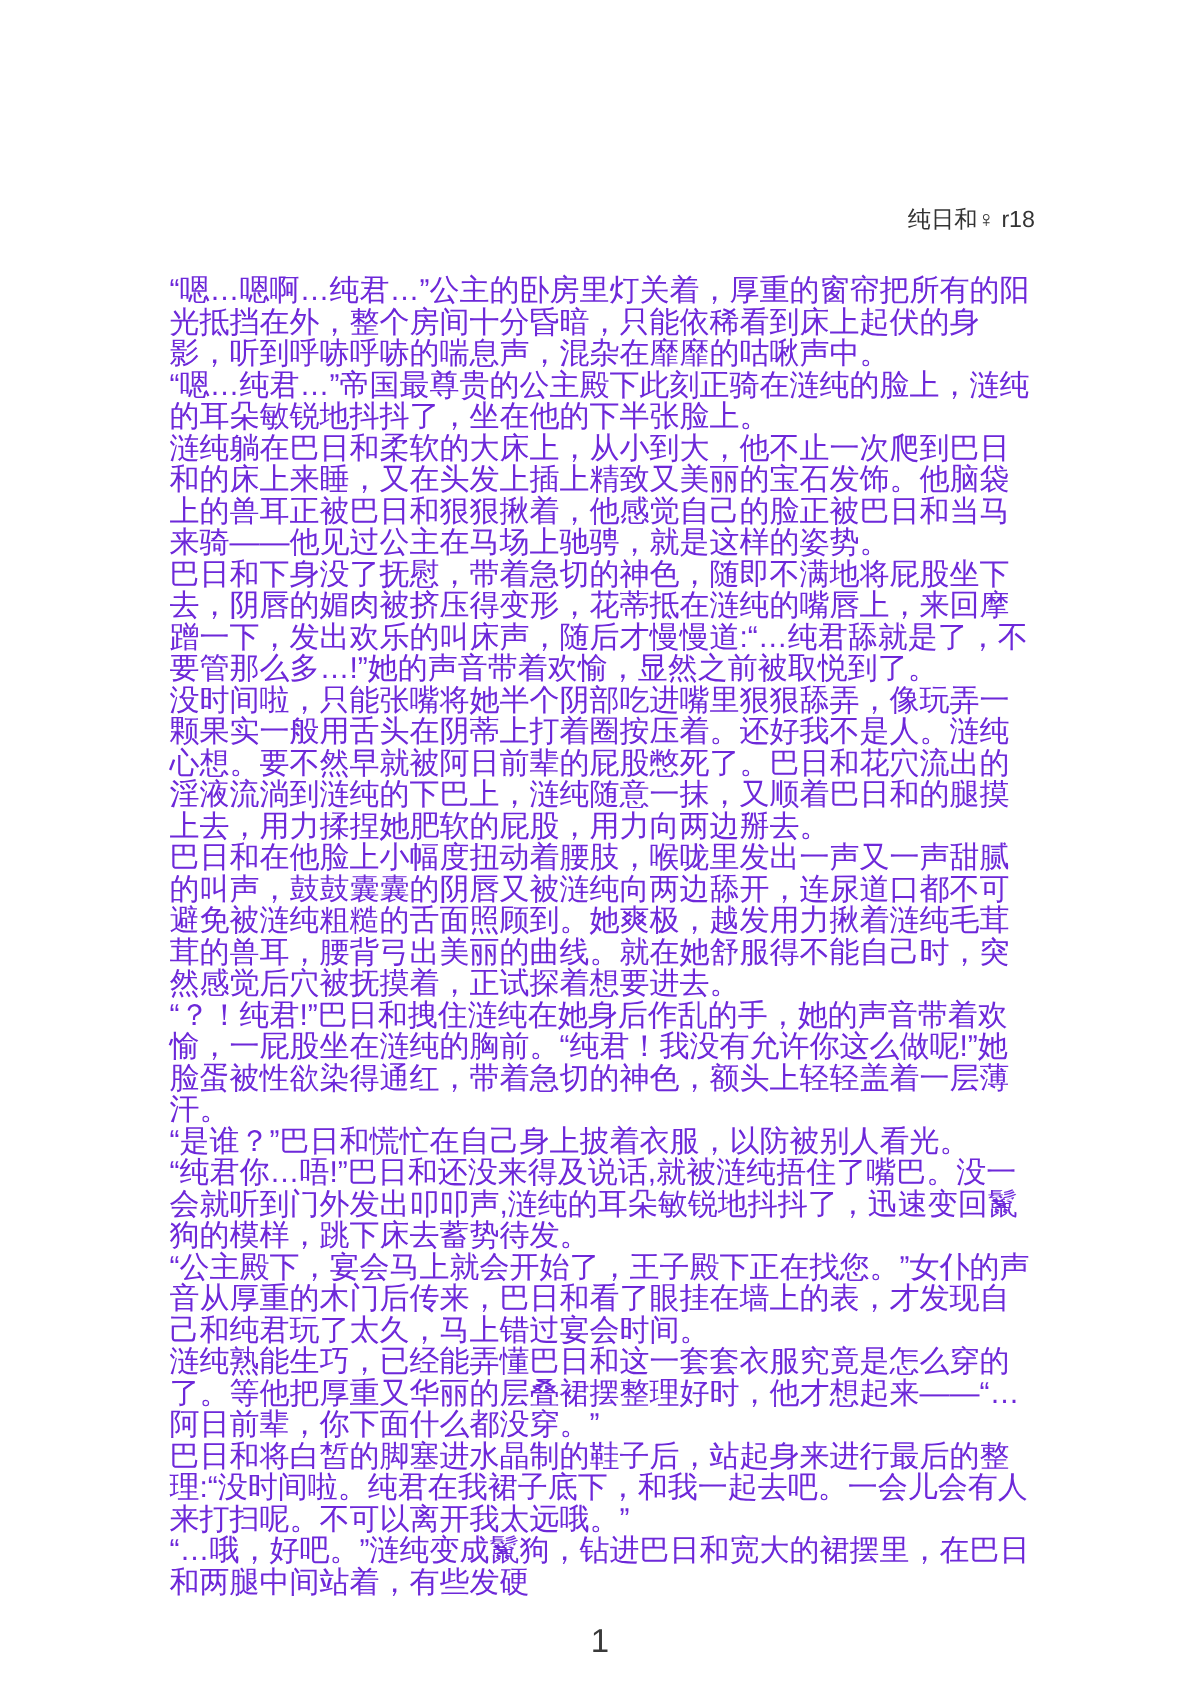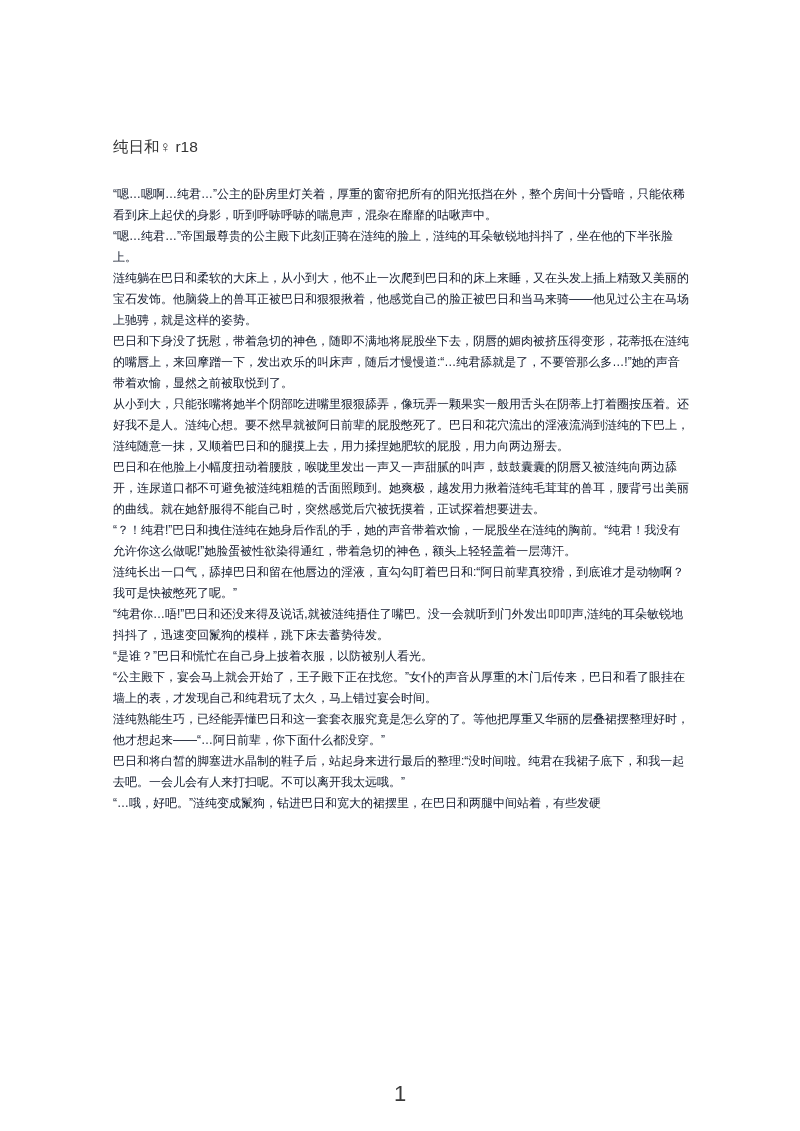--- a/index.html
+++ b/index.html
@@ -17,31 +17,32 @@
     left: 113px;
     top: 136px;
     width: 577px;
   }
   .doc-title {
     font-size: 15.5px;
     line-height: 21px;
     font-weight: 400;
     margin: 0 0 27px 0;
     color: #333333;
+    text-align: right;
   }
   .body-text { margin: 0; }
   .para {
-    font-size: 12px;
+    font-size: 20px;
     line-height: 21px;
     margin: 0;
     padding: 0;
     text-align: left;
     word-break: break-all;
     overflow-wrap: break-word;
-    color: #0f172a;
+    color: #6d28d9;
   }
   .page-num {
     position: absolute;
     left: 0;
     top: 1082px;
     width: 100%;
     text-align: center;
     font-size: 22px;
     line-height: 24px;
     color: #3a3a3a;
@@ -51,26 +52,25 @@
 <body>
 
 <div class="page">
   <div class="content">
     <h1 class="doc-title">纯日和♀ r18</h1>
     <div class="body-text">
         <p class="para">“嗯…嗯啊…纯君…”公主的卧房里灯关着，厚重的窗帘把所有的阳光抵挡在外，整个房间十分昏暗，只能依稀看到床上起伏的身影，听到呼哧呼哧的喘息声，混杂在靡靡的咕啾声中。</p>
         <p class="para">“嗯…纯君…”帝国最尊贵的公主殿下此刻正骑在涟纯的脸上，涟纯的耳朵敏锐地抖抖了，坐在他的下半张脸上。</p>
         <p class="para">涟纯躺在巴日和柔软的大床上，从小到大，他不止一次爬到巴日和的床上来睡，又在头发上插上精致又美丽的宝石发饰。他脑袋上的兽耳正被巴日和狠狠揪着，他感觉自己的脸正被巴日和当马来骑——他见过公主在马场上驰骋，就是这样的姿势。</p>
         <p class="para">巴日和下身没了抚慰，带着急切的神色，随即不满地将屁股坐下去，阴唇的媚肉被挤压得变形，花蒂抵在涟纯的嘴唇上，来回摩蹭一下，发出欢乐的叫床声，随后才慢慢道:“…纯君舔就是了，不要管那么多…!”她的声音带着欢愉，显然之前被取悦到了。</p>
-        <p class="para">从小到大，只能张嘴将她半个阴部吃进嘴里狠狠舔弄，像玩弄一颗果实一般用舌头在阴蒂上打着圈按压着。还好我不是人。涟纯心想。要不然早就被阿日前辈的屁股憋死了。巴日和花穴流出的淫液流淌到涟纯的下巴上，涟纯随意一抹，又顺着巴日和的腿摸上去，用力揉捏她肥软的屁股，用力向两边掰去。</p>
+        <p class="para">没时间啦，只能张嘴将她半个阴部吃进嘴里狠狠舔弄，像玩弄一颗果实一般用舌头在阴蒂上打着圈按压着。还好我不是人。涟纯心想。要不然早就被阿日前辈的屁股憋死了。巴日和花穴流出的淫液流淌到涟纯的下巴上，涟纯随意一抹，又顺着巴日和的腿摸上去，用力揉捏她肥软的屁股，用力向两边掰去。</p>
         <p class="para">巴日和在他脸上小幅度扭动着腰肢，喉咙里发出一声又一声甜腻的叫声，鼓鼓囊囊的阴唇又被涟纯向两边舔开，连尿道口都不可避免被涟纯粗糙的舌面照顾到。她爽极，越发用力揪着涟纯毛茸茸的兽耳，腰背弓出美丽的曲线。就在她舒服得不能自己时，突然感觉后穴被抚摸着，正试探着想要进去。</p>
         <p class="para">“？！纯君!”巴日和拽住涟纯在她身后作乱的手，她的声音带着欢愉，一屁股坐在涟纯的胸前。“纯君！我没有允许你这么做呢!”她脸蛋被性欲染得通红，带着急切的神色，额头上轻轻盖着一层薄汗。</p>
-        <p class="para">涟纯长出一口气，舔掉巴日和留在他唇边的淫液，直勾勾盯着巴日和:“阿日前辈真狡猾，到底谁才是动物啊？我可是快被憋死了呢。”</p>
+        <p class="para">“是谁？”巴日和慌忙在自己身上披着衣服，以防被别人看光。</p>
         <p class="para">“纯君你…唔!”巴日和还没来得及说话,就被涟纯捂住了嘴巴。没一会就听到门外发出叩叩声,涟纯的耳朵敏锐地抖抖了，迅速变回鬣狗的模样，跳下床去蓄势待发。</p>
-        <p class="para">“是谁？”巴日和慌忙在自己身上披着衣服，以防被别人看光。</p>
         <p class="para">“公主殿下，宴会马上就会开始了，王子殿下正在找您。”女仆的声音从厚重的木门后传来，巴日和看了眼挂在墙上的表，才发现自己和纯君玩了太久，马上错过宴会时间。</p>
         <p class="para">涟纯熟能生巧，已经能弄懂巴日和这一套套衣服究竟是怎么穿的了。等他把厚重又华丽的层叠裙摆整理好时，他才想起来——“…阿日前辈，你下面什么都没穿。”</p>
         <p class="para">巴日和将白皙的脚塞进水晶制的鞋子后，站起身来进行最后的整理:“没时间啦。纯君在我裙子底下，和我一起去吧。一会儿会有人来打扫呢。不可以离开我太远哦。”</p>
         <p class="para">“…哦，好吧。”涟纯变成鬣狗，钻进巴日和宽大的裙摆里，在巴日和两腿中间站着，有些发硬</p>
       </div>
   </div>
   <div class="page-num">1</div>
 </div>
 
 </body></html>

